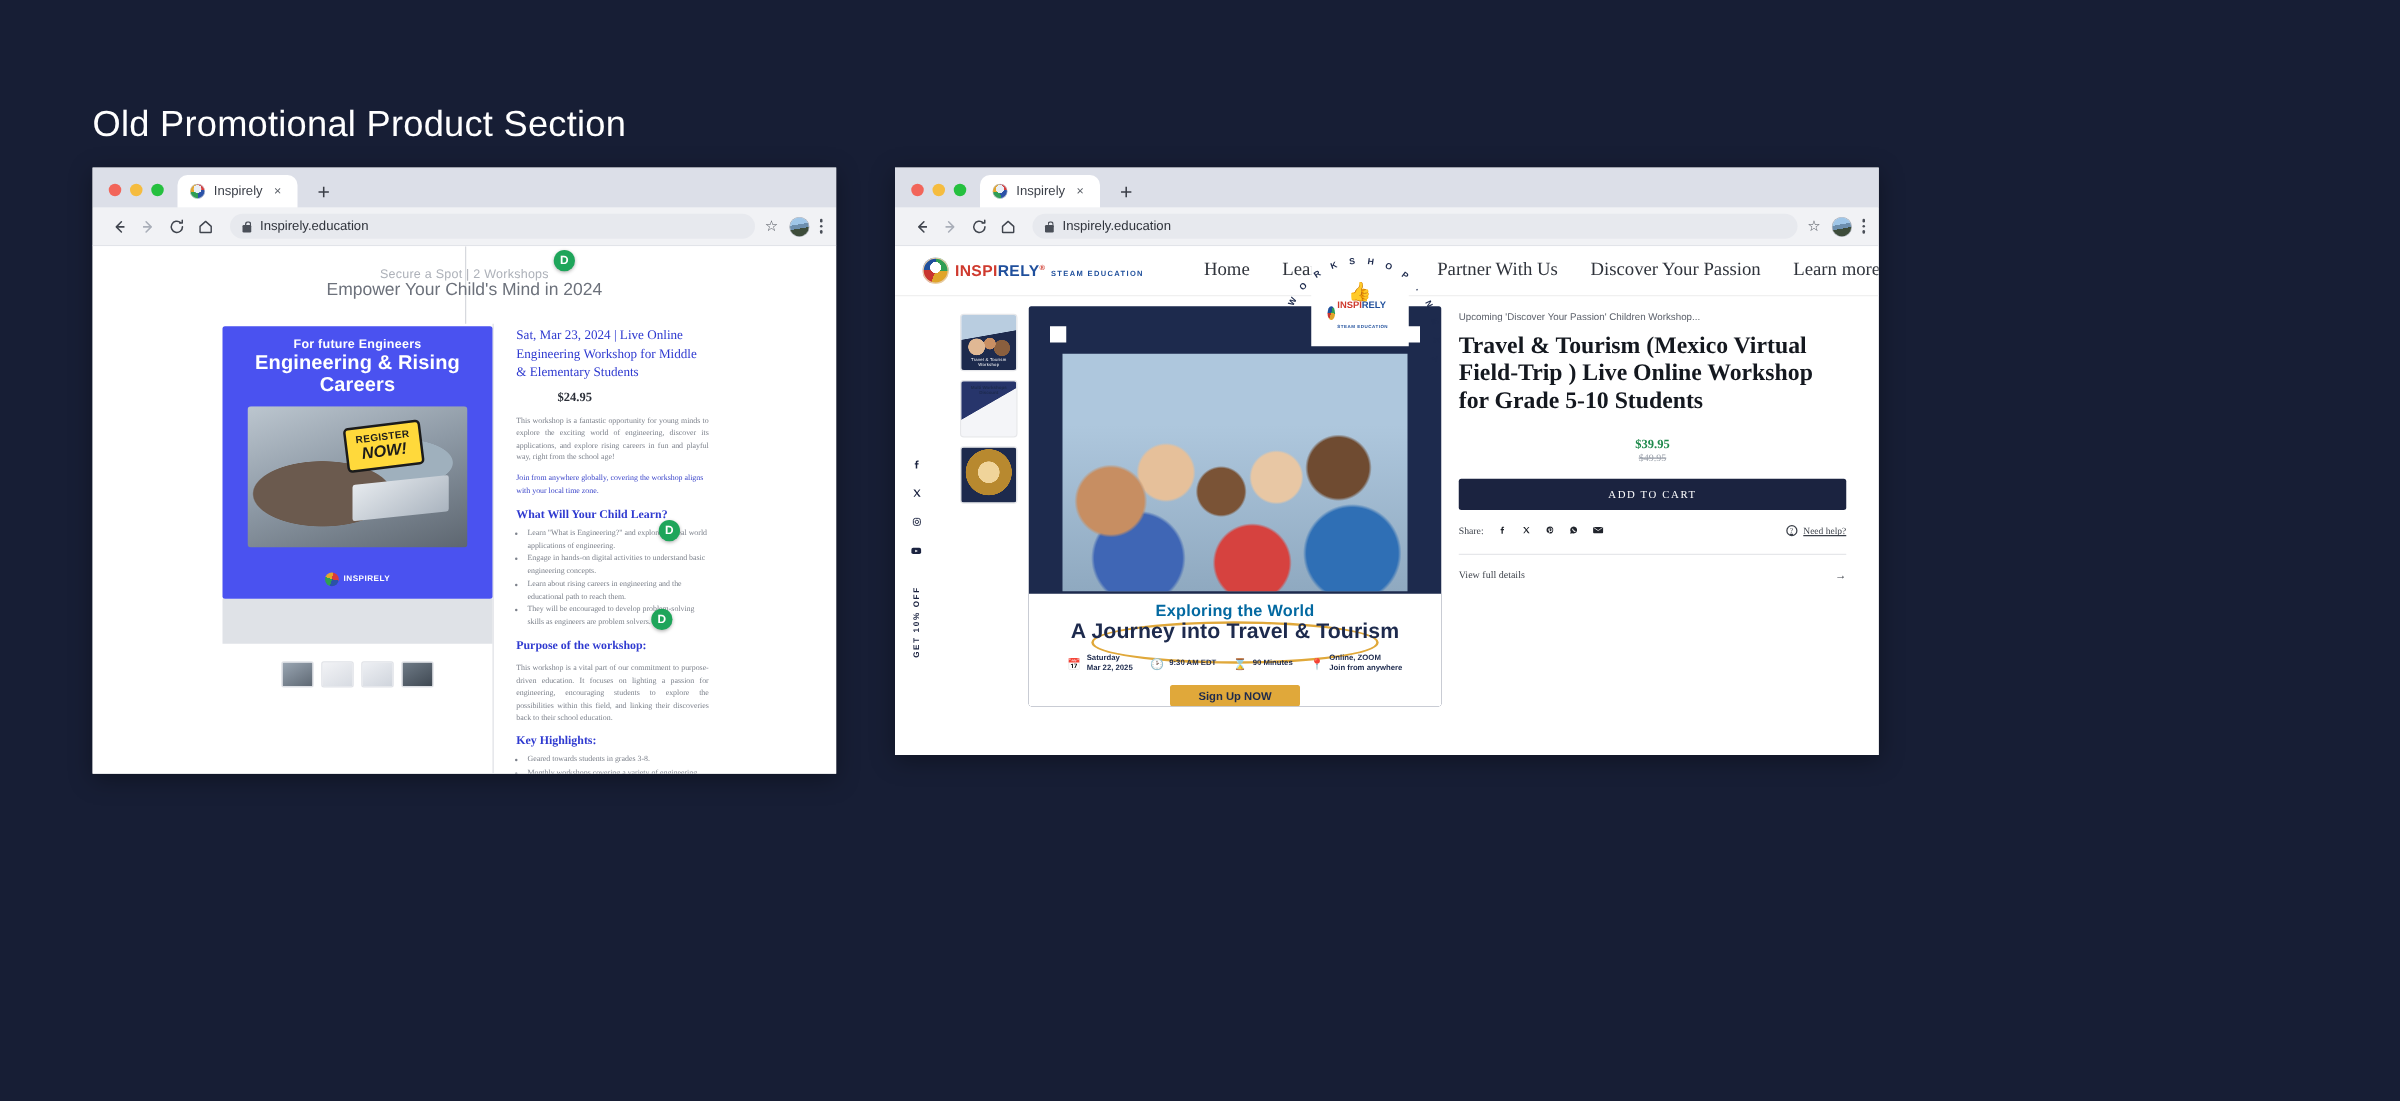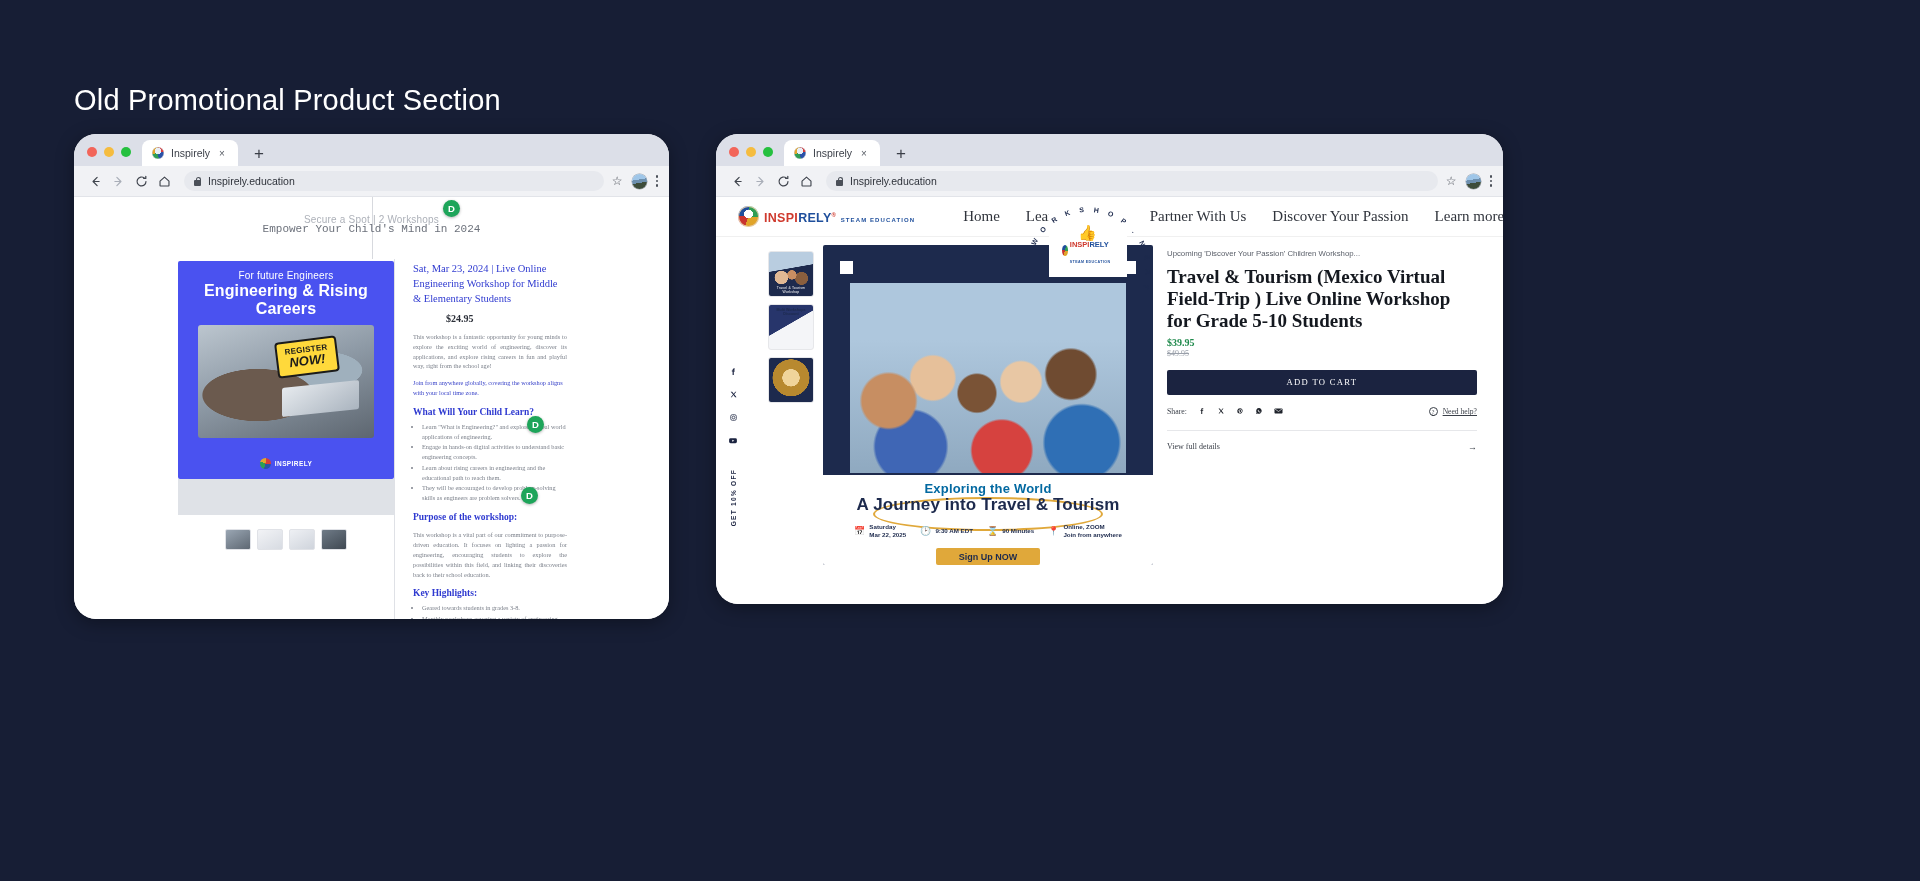--- a/index.html
+++ b/index.html
@@ -20,21 +20,21 @@
     letter-spacing: 0.2px;
     white-space: nowrap;
   }
   #title-old { left: 74px; top: 84px; }
   #title-new { left: 716px; top: 84px; }
 
   
   .browser {
     position: absolute;
     background: #ffffff;
-    border-radius: 22px;
+    border-radius: 0;
     overflow: hidden;
     box-shadow: 0 4px 18px rgba(0,0,0,.35);
   }
   #browser-old { left: 74px; top: 134px; width: 595px; height: 485px; }
   #browser-new { left: 716px; top: 134px; width: 787px; height: 470px; }
 
   .tabstrip {
     position: relative;
     height: 32px;
     background: #dcdfe8;
@@ -131,22 +131,22 @@
   .old-connector {
     position: absolute; left: 50%; top: 0; width: 1px; height: 62px;
     background: #d7d9de;
   }
   .old-subhead {
     position: absolute; left: 0; right: 0; top: 17px;
     text-align: center; font-size: 10px; color: #adb1b9; letter-spacing: .2px;
   }
   .old-head {
     position: absolute; left: 0; right: 0; top: 26px;
-    text-align: center; font-size: 11px; color: #6c717b;
-    font-family: Liberation Mono, monospace;
+    text-align: center; font-size: 14px; color: #6c717b;
+    font-family: Liberation Sans, sans-serif;
   }
 
   .cursor-badge {
     position: absolute;
     width: 17px; height: 17px; border-radius: 50%;
     background: #1ea55a; color: #fff;
     font-size: 9.5px; font-weight: 700;
     display: flex; align-items: center; justify-content: center;
     box-shadow: 0 1px 3px rgba(0,0,0,.3);
     z-index: 7;
@@ -160,21 +160,21 @@
   .col-right {
     flex: 1; border-left: 1px solid #dfe1e6; padding: 2px 0 0 18px;
     font-family: "Liberation Serif", serif;
   }
 
   .promo-card {
     position: relative;
     background: #4a52f0; height: 218px; border-radius: 2px; overflow: hidden;
     padding: 9px 8px 8px;
   }
-  .promo-l1 { text-align: center; color: #fff; font-size: 10px; font-weight: 400; letter-spacing: .2px; }
+  .promo-l1 { text-align: center; color: #fff; font-size: 10px; font-weight: 700; letter-spacing: .2px; }
   .promo-l2 {
     text-align: center; color: #fff; font-size: 16px; font-weight: 700;
     letter-spacing: .1px; margin-top: 1px;
   }
   .promo-photo {
     margin: 7px auto 0; width: 176px; height: 113px;
     border-radius: 3px; position: relative; overflow: hidden;
     background:
       radial-gradient(ellipse 60% 44% at 34% 62%, #6b5a4e 0 52%, transparent 53%),
       radial-gradient(ellipse 42% 30% at 70% 40%, #9fb0bd 0 55%, transparent 56%),
@@ -381,21 +381,21 @@
   .badge-stamp .blogo .bt .n1 .a { color: #cf3a2e; }
   .badge-stamp .blogo .bt .n1 .b { color: #1f4f9c; }
   .badge-stamp .blogo .bt .n2 { font-size: 3.6px; color: #1f4f9c; font-weight: 700; letter-spacing: .4px; }
 
   .pdp-info { flex: 1; padding-top: 4px; min-width: 0; }
   .pi-eyebrow { font-size: 7.8px; color: #5c616b; margin-bottom: 8px; white-space: nowrap; overflow: hidden; }
   .pi-title {
     font-family: "Liberation Serif", serif;
     font-size: 19px; line-height: 1.17; color: #14181f; font-weight: 700;
   }
-  .pi-prices { text-align: left; margin-top: 4px; }
+  .pi-prices { text-align: center; margin-top: 17px; }
   .pi-price { font-size: 10px; color: #1f8a4c; font-weight: 700; font-family: "Liberation Serif", serif; }
   .pi-compare {
     font-size: 8px; color: #9aa0aa; text-decoration: line-through;
     font-family: "Liberation Serif", serif; margin-top: 1px;
   }
   .pi-cart {
     margin-top: 12px; height: 25px; background: #1b2340; border-radius: 2px;
     display: flex; align-items: center; justify-content: center;
     color: #fff; font-size: 8.6px; letter-spacing: 1.3px;
     font-family: "Liberation Serif", serif;

